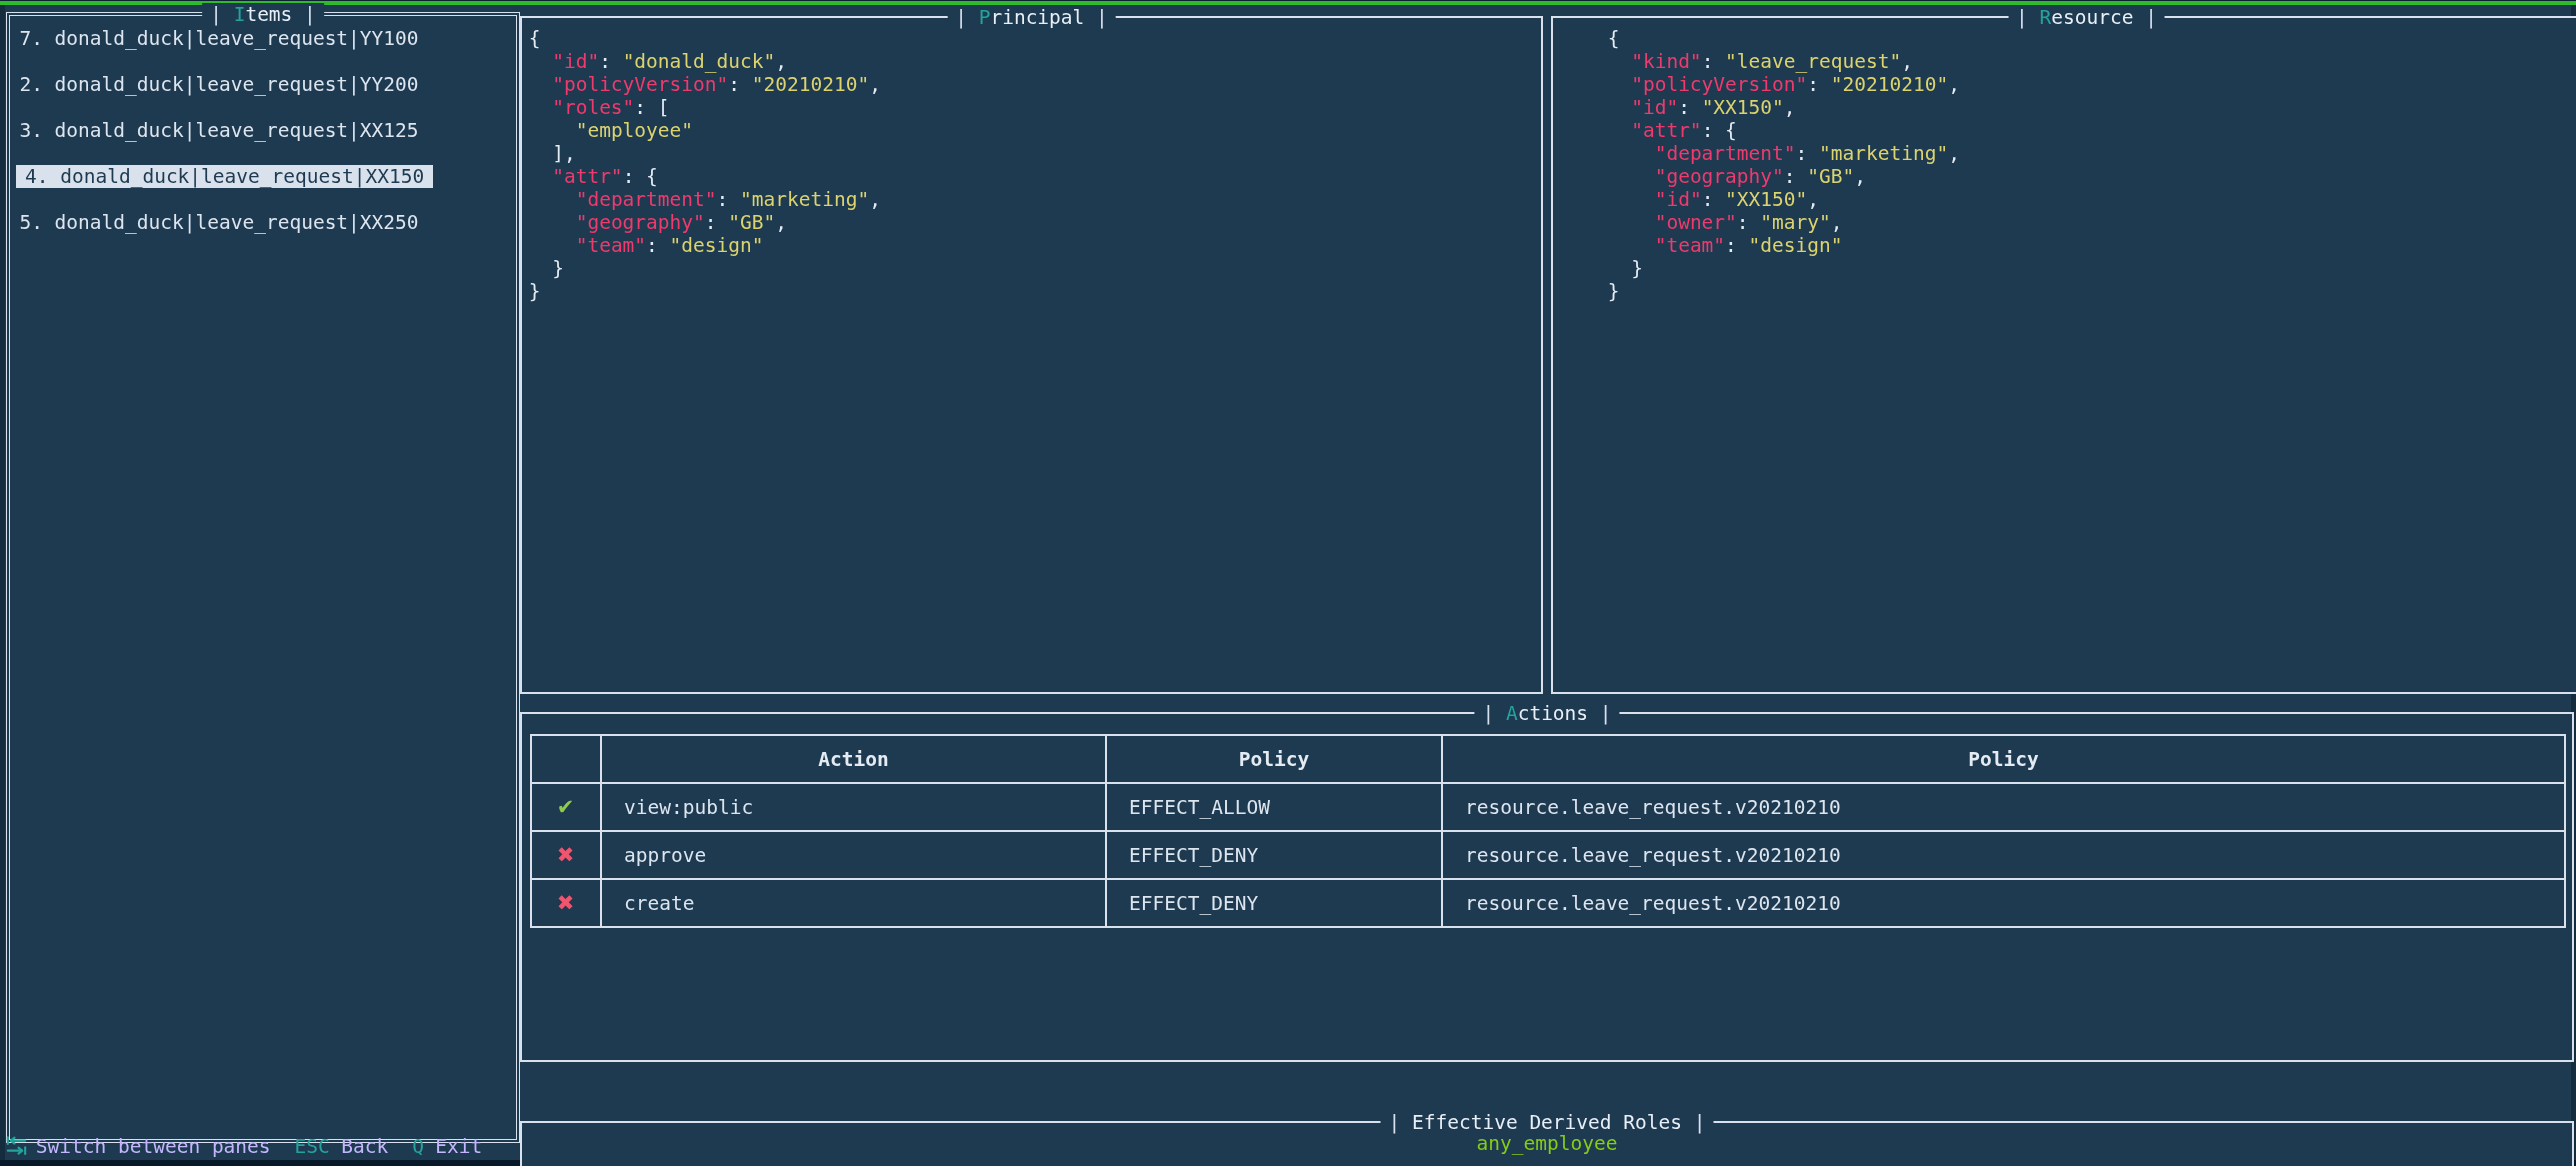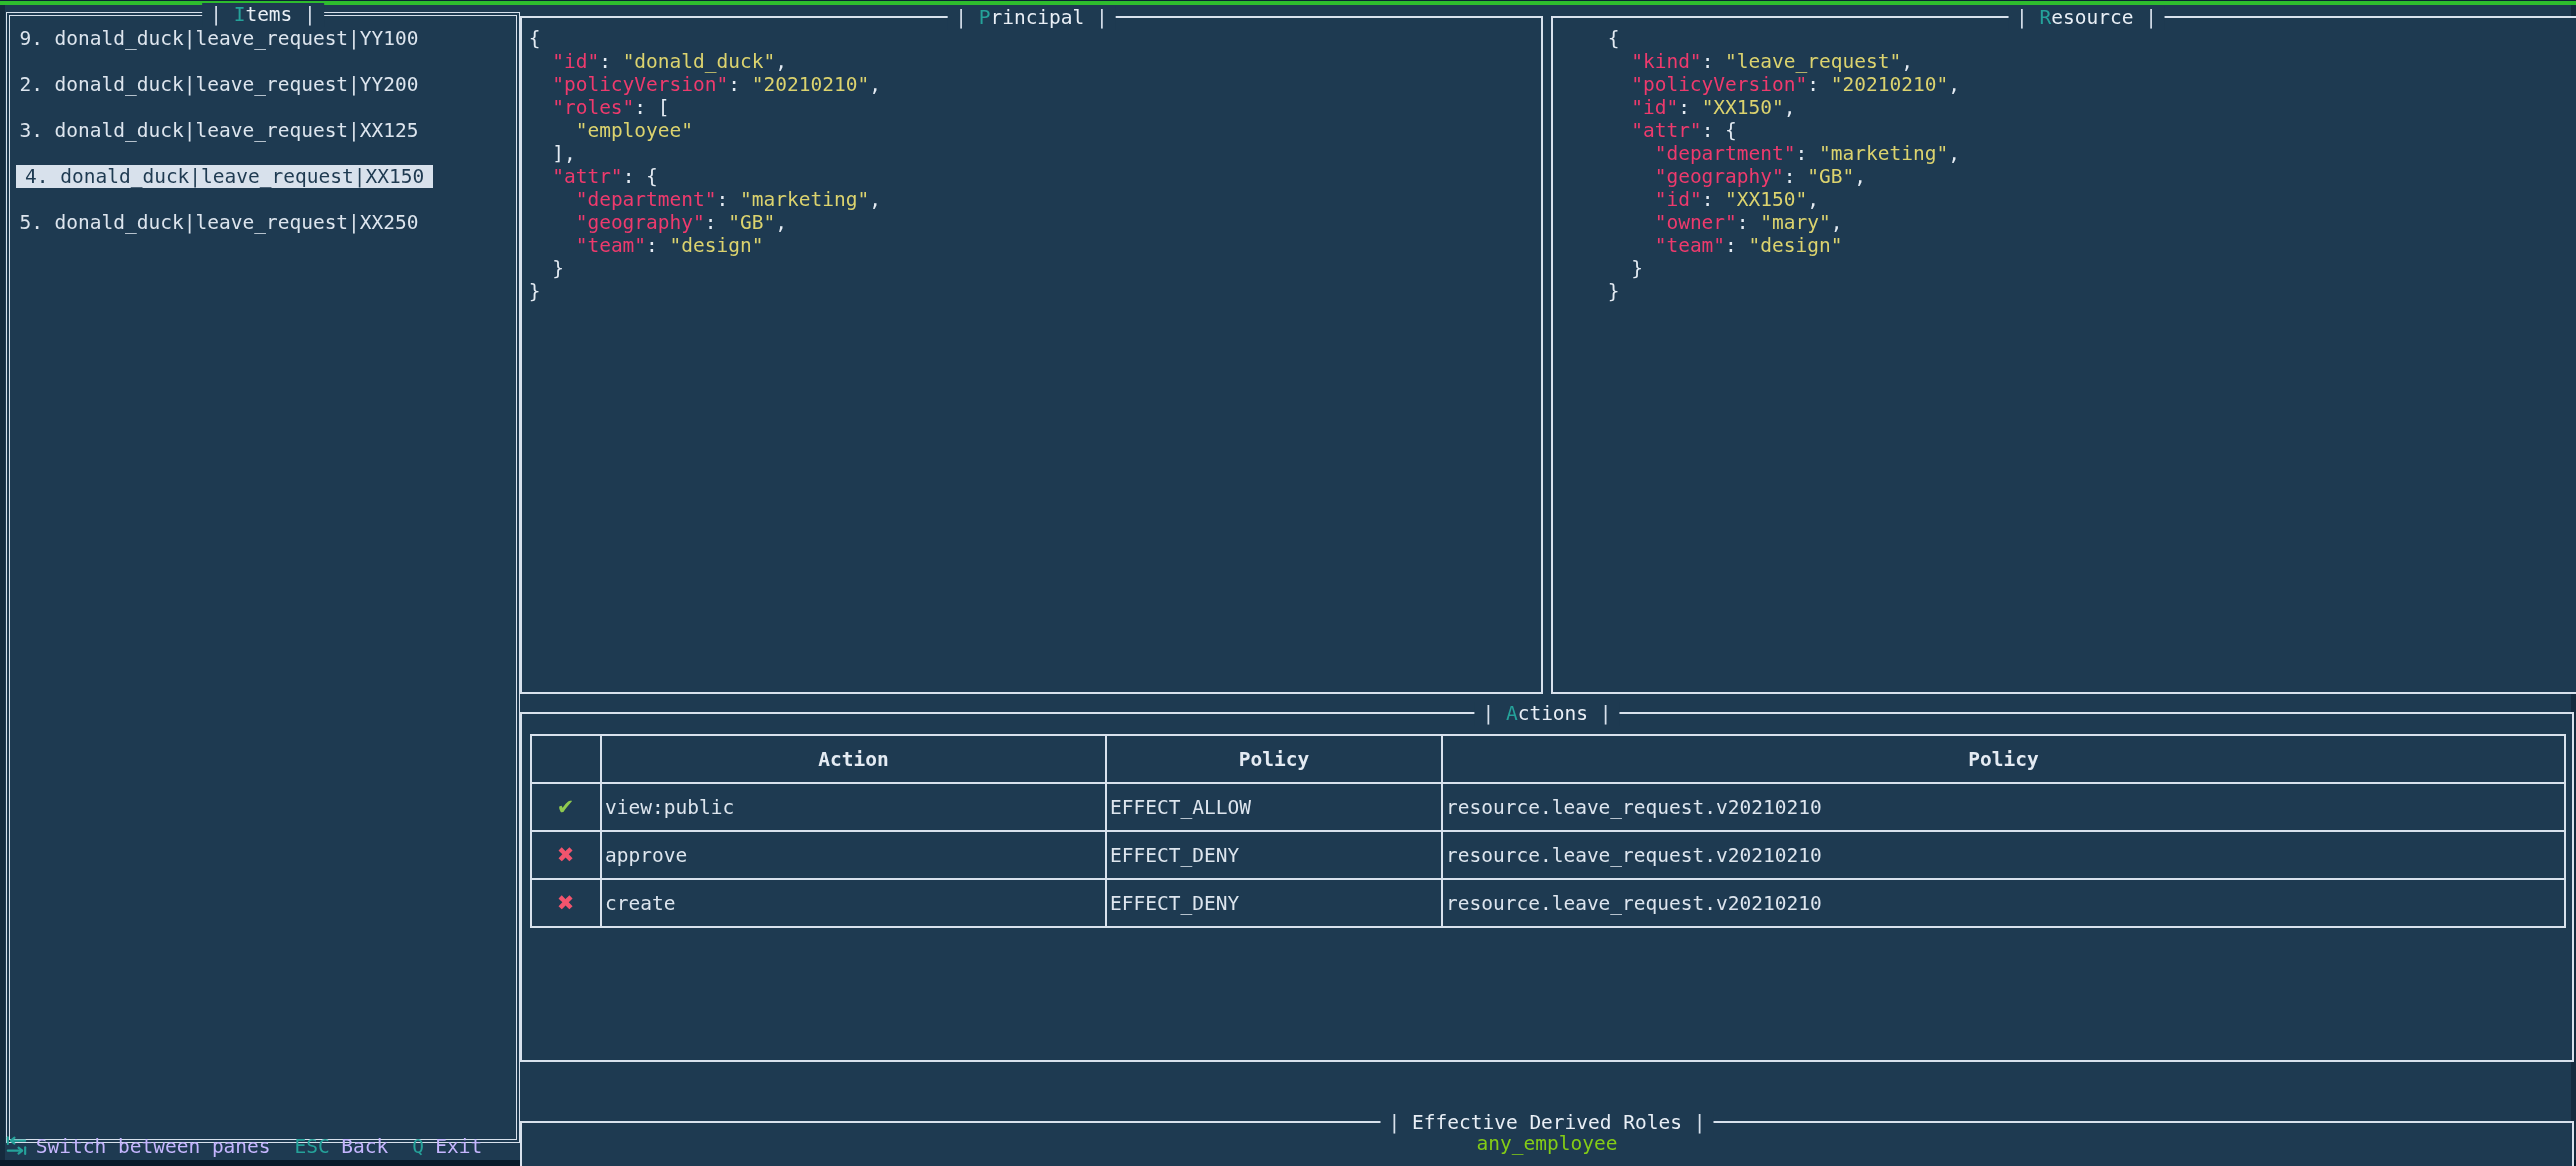--- a/index.html
+++ b/index.html
@@ -26,21 +26,21 @@
   #principal-panel{left:520px;top:16px;width:1019px;height:674px;}
   #resource-panel{left:1551px;top:16px;width:1019px;height:674px;padding-left:48px;}
   pre.json{margin:0;padding:8.7px 0 0 6.7px;line-height:23px;font-family:inherit;font-size:inherit;color:#e4ebf3;}
   .jk{color:#ee3a6d;}
   .jv{color:#dcd36e;}
 
   #actions-panel{left:520px;top:712px;width:2050px;height:346px;}
   .actions-table{position:absolute;left:8px;top:20px;width:2033px;border-collapse:collapse;table-layout:fixed;}
   .actions-table th,.actions-table td{border:2px solid #d8e1ec;height:44px;overflow:hidden;white-space:pre;}
   .actions-table th{font-weight:bold;text-align:center;color:#e4ebf3;}
-  .actions-table td{text-align:left;padding-left:3px;color:#dde5ee;}
+  .actions-table td{text-align:left;padding-left:22px;color:#dde5ee;}
   .actions-table td.status{text-align:center;padding-left:0;}
   .check-icon{color:#8fc94f;font-family:"DejaVu Sans",sans-serif;font-size:21px;}
   .cross-icon{color:#f2546d;font-family:"DejaVu Sans",sans-serif;font-size:21px;}
 
   #derived-panel{left:520px;top:1081px;width:2050px;height:46px;margin-top:40px;}
   .roles{position:absolute;left:0;right:0;top:8.7px;text-align:center;color:#84cc16;line-height:23px;}
 
   #status-bar{position:absolute;left:5.4px;top:1134px;height:24px;display:flex;align-items:center;white-space:pre;}
   .hint{display:flex;align-items:center;}
   .hint-key{color:#25a29a;}
@@ -54,21 +54,21 @@
 <div class="screen">
   <div class="top-edge"></div>
   <div class="green-line"></div>
   <div class="edge-left"></div>
   <div class="edge-right"></div>
   <div class="edge-bottom"></div>
 
   <div class="panel" id="items-panel">
     <div class="panel-title">| <span class="accent">I</span><span class="name">tems</span> |</div>
     <div id="items-list">
-        <div class="item" style="top: 11.4px;">9. donald_duck|leave_request|YY100</div>
+        <div class="item" style="top: 11.4px;">7. donald_duck|leave_request|YY100</div>
         <div class="item" style="top: 57px;">2. donald_duck|leave_request|YY200</div>
         <div class="item" style="top: 103px;">3. donald_duck|leave_request|XX125</div>
         <div class="item" style="top: 149px;"><span class="hl">4. donald_duck|leave_request|XX150</span></div>
         <div class="item" style="top: 195px;">5. donald_duck|leave_request|XX250</div>
       </div>
   </div>
 
   <div class="panel" id="principal-panel">
     <div class="panel-title">| <span class="accent">P</span><span class="name">rincipal</span> |</div>
     <pre class="json">{

